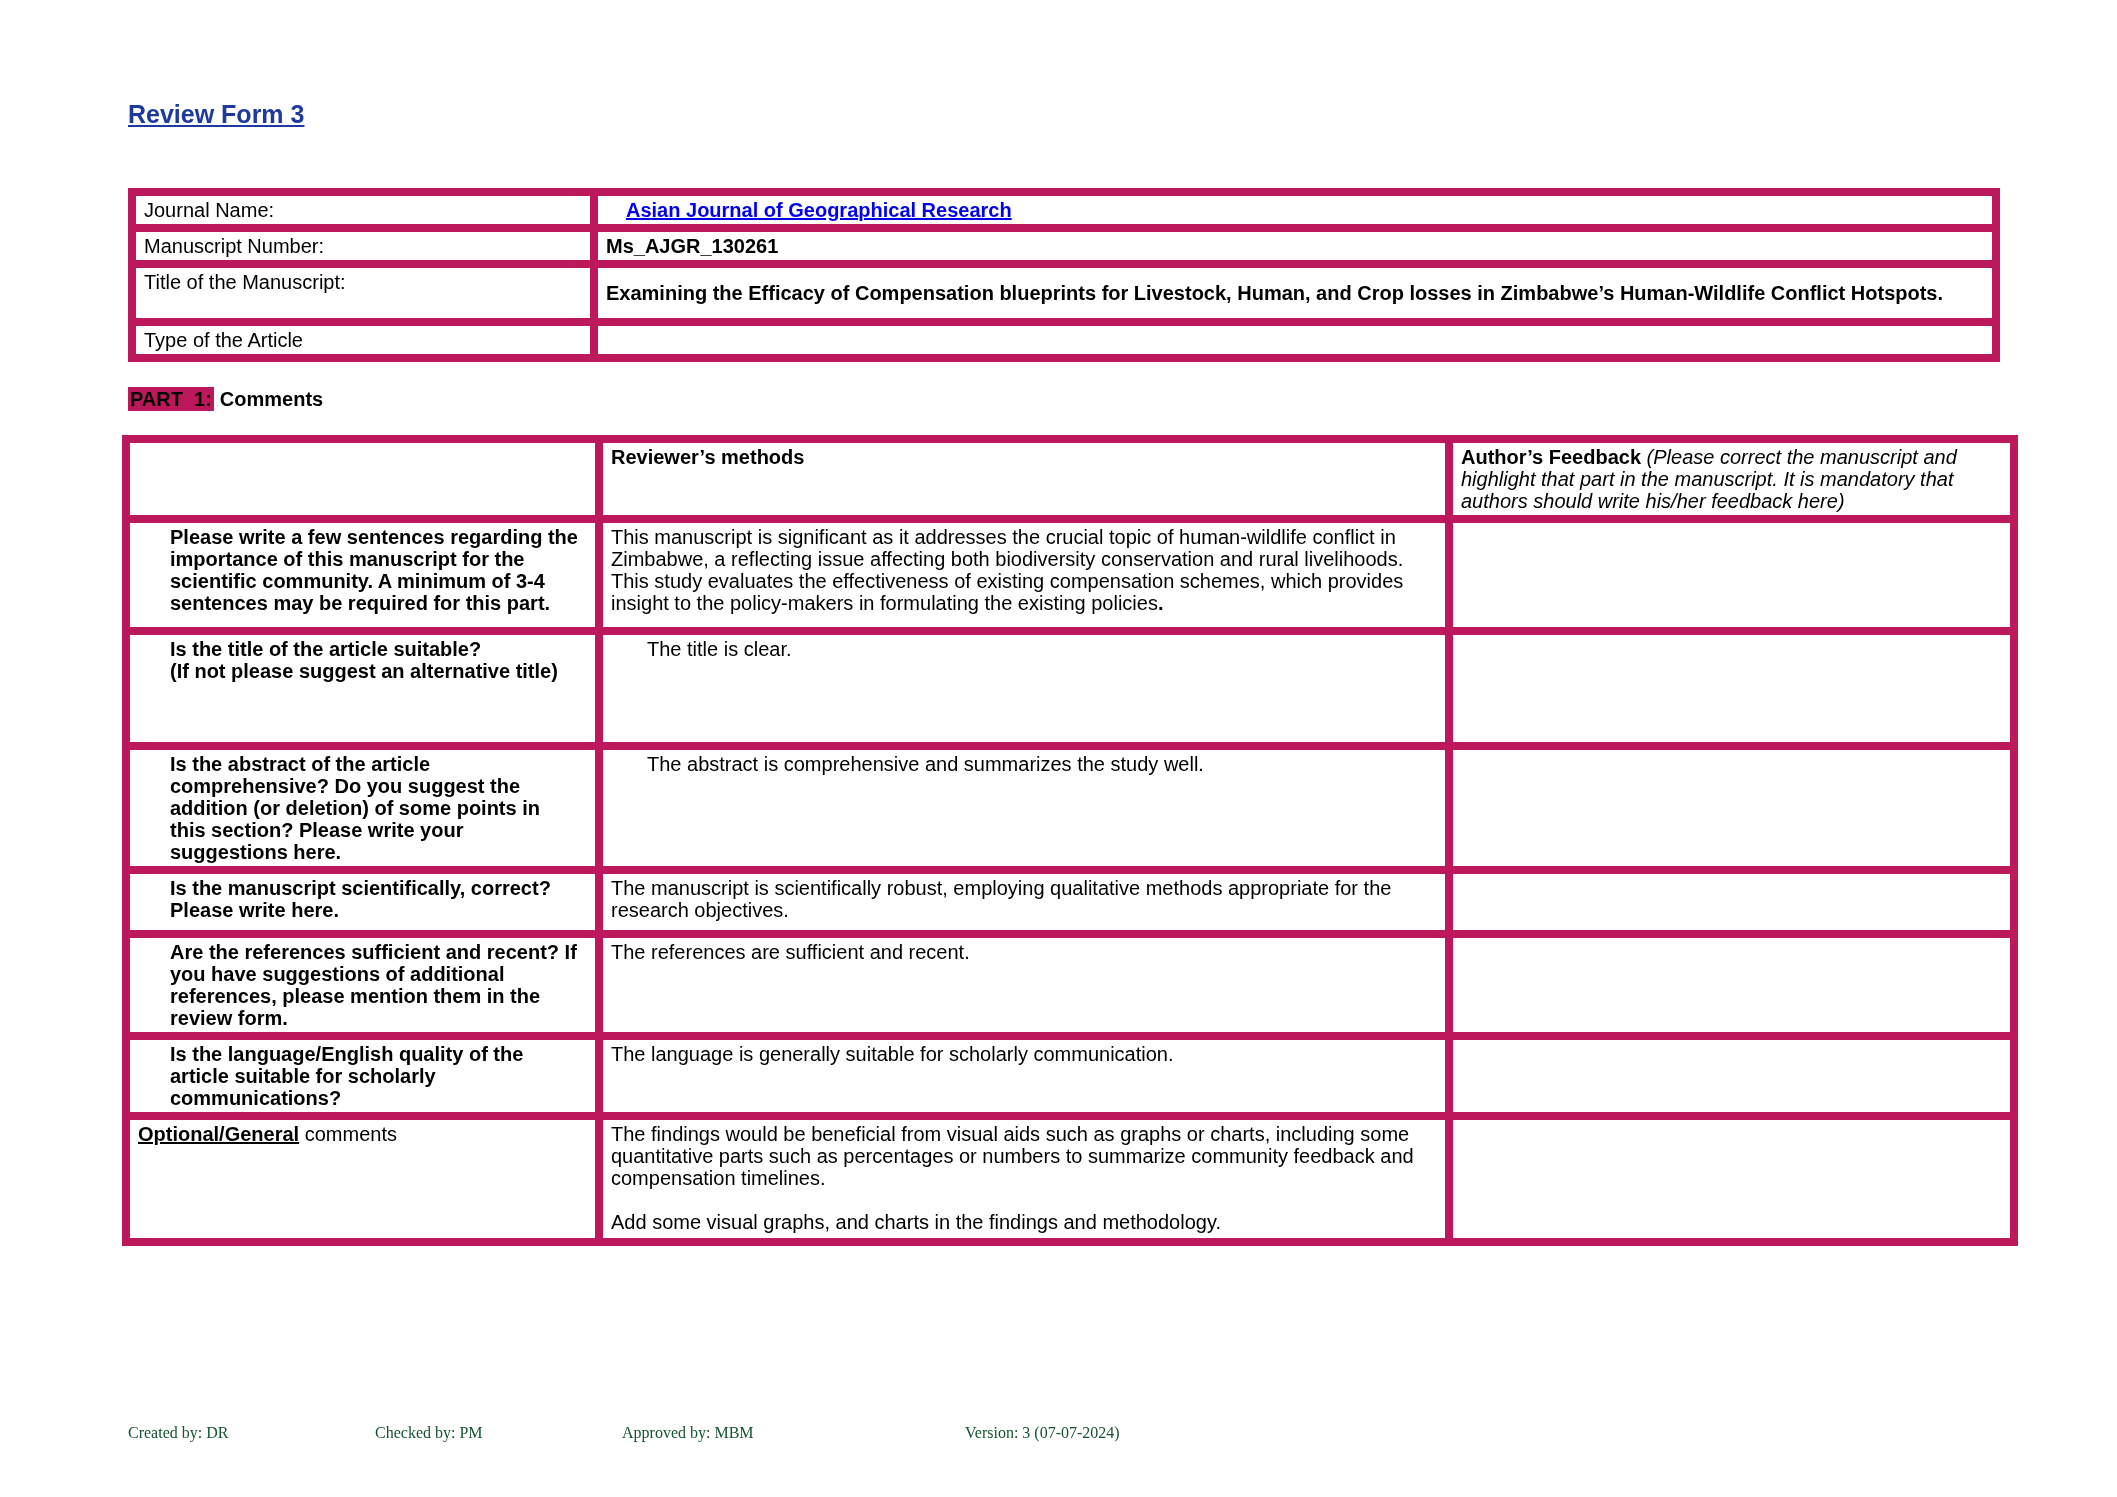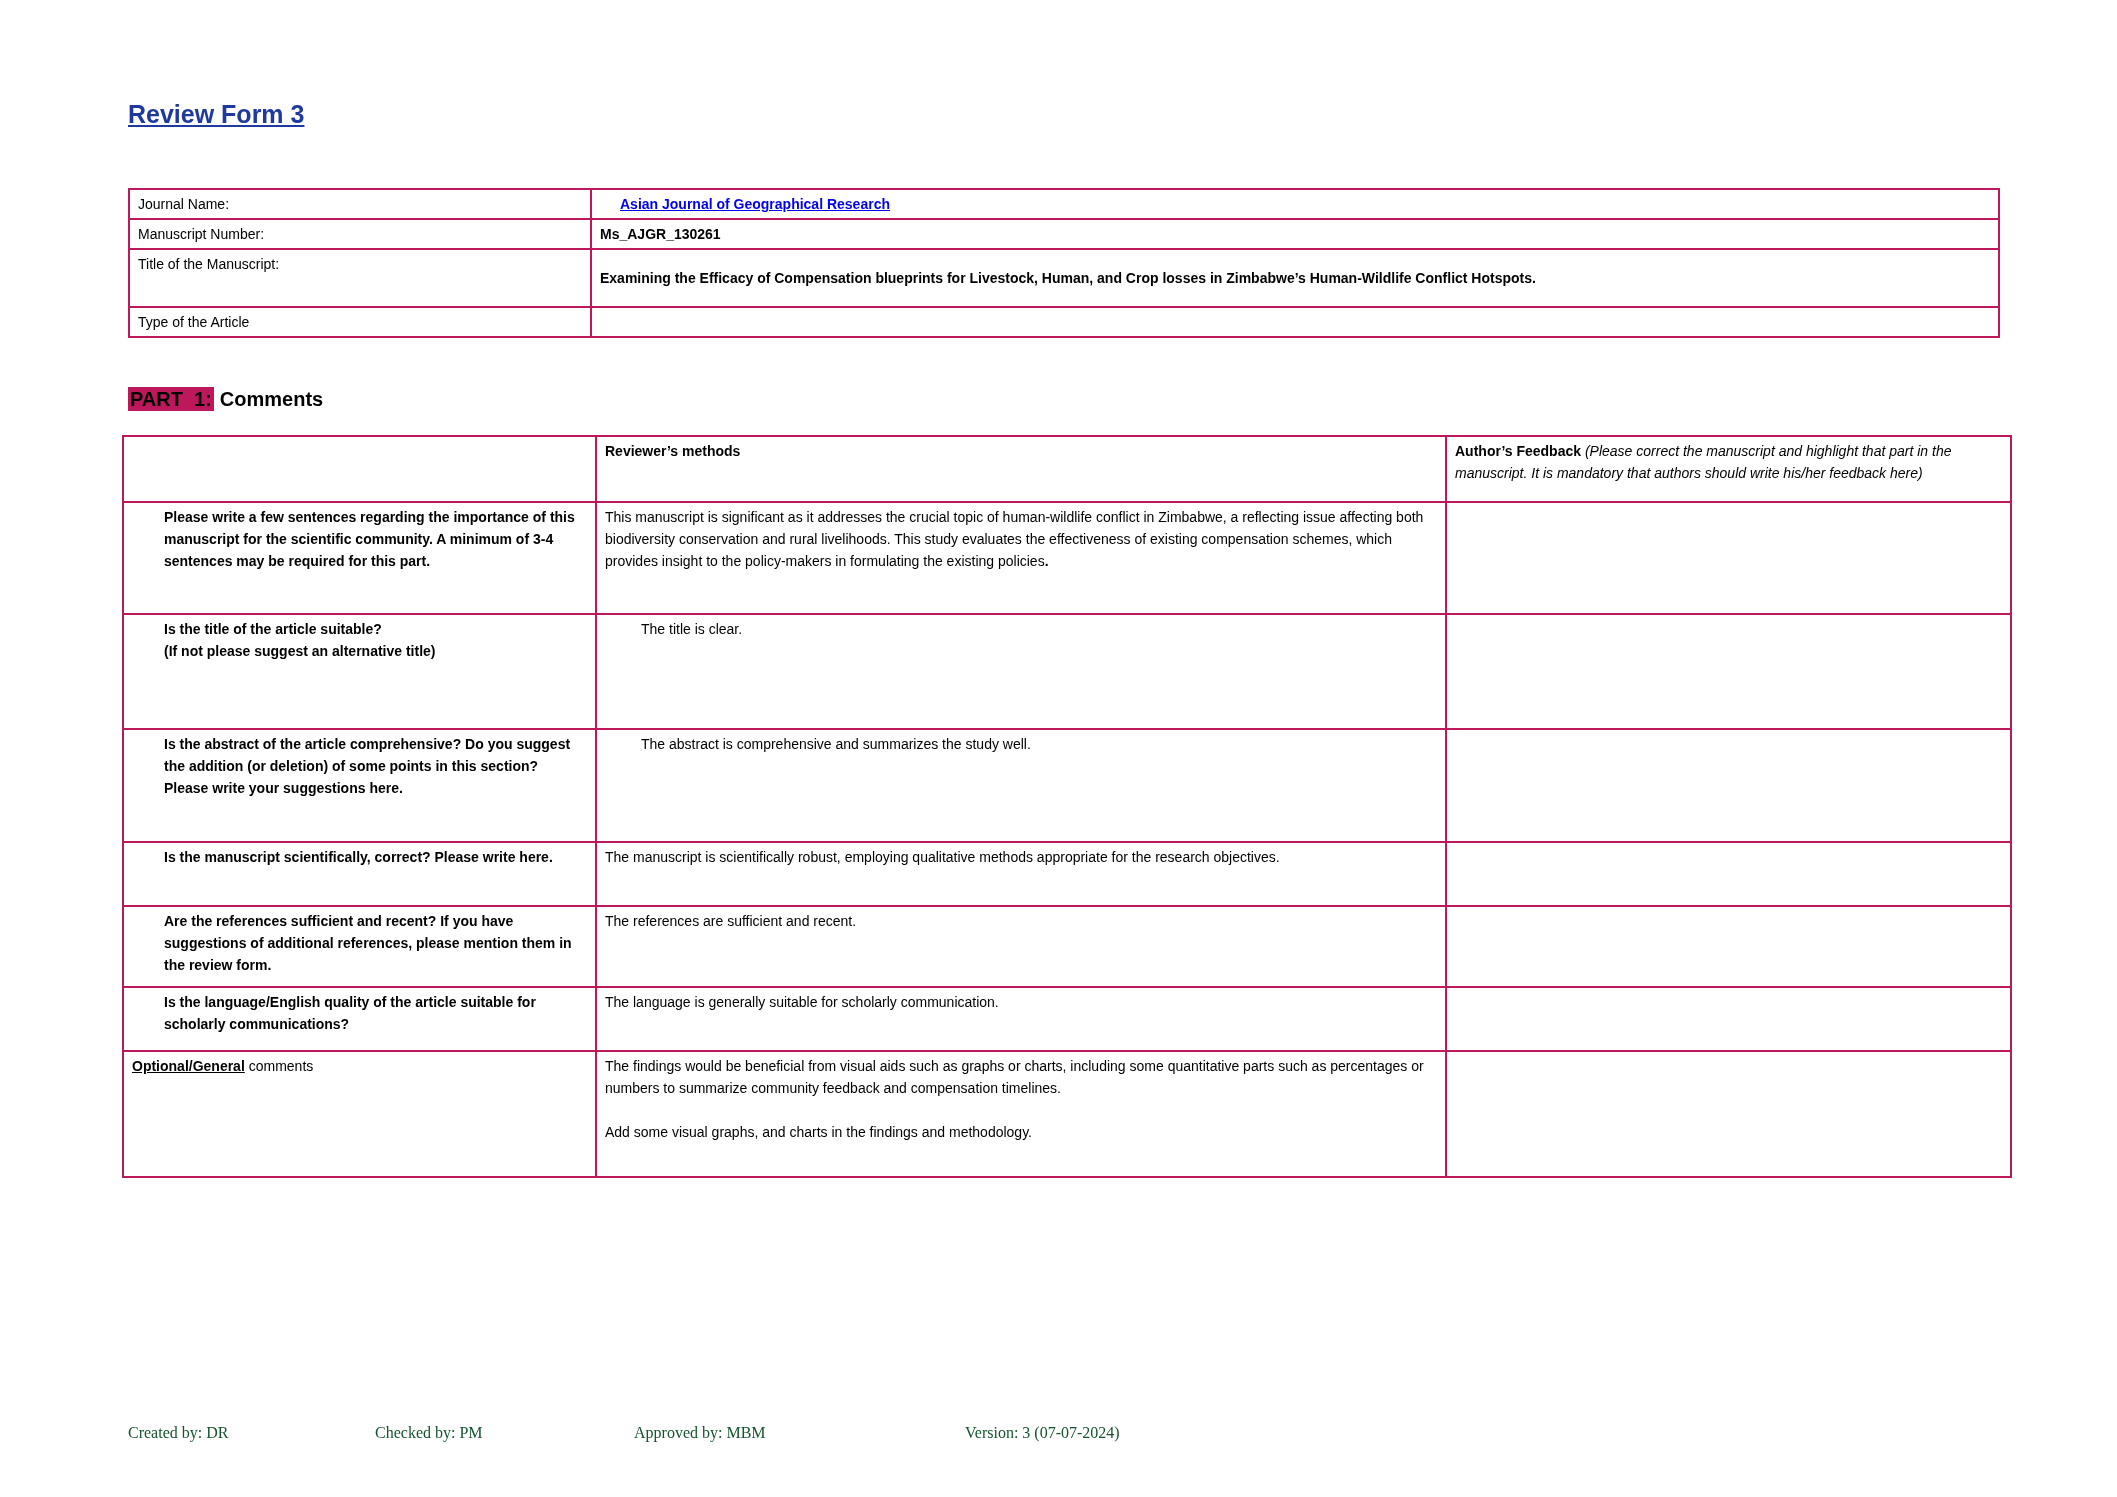--- a/index.html
+++ b/index.html
@@ -8,22 +8,22 @@
     width:2117px; height:1497px; position:relative;
     font-family:"Liberation Sans", sans-serif; color:#000;
   }
   .page-title {
     position:absolute; left:128px; top:100px;
     font-size:25px; font-weight:bold; color:#1f3a9e;
     text-decoration:underline;
   }
   table { border-collapse:collapse; table-layout:fixed; }
   td {
-    border:2px solid #be185d; vertical-align:top;
-    font-size:14px; line-height:22px; padding:3px 10px 3px 8px;
+    border:8px solid #be185d; vertical-align:top;
+    font-size:20px; line-height:22px; padding:3px 10px 3px 8px;
     word-wrap:break-word;
   }
   
   .info-table { position:absolute; left:128px; top:188px; width:1872px; }
   .info-table .label-col { width:462px; }
   .info-table td.val { font-weight:bold; }
   .info-table td.vmid { vertical-align:middle; }
   .journal-link { color:#0000ee; font-weight:bold; text-decoration:underline; cursor:pointer;margin-left:20px; }
   
   .part-heading { position:absolute; left:128px; top:388px; font-size:20px; font-weight:bold; }
@@ -44,21 +44,21 @@
   .c2 { margin-top:22px; }
   .qline { display:block; }
   
   .footer {
     position:absolute; top:1424px; left:0; width:2117px; height:24px;
     font-family:"Liberation Serif", serif; font-size:16px; color:#14532d;
   }
   .footer span { position:absolute; white-space:nowrap; }
   .footer .f1 { left:128px; }
   .footer .f2 { left:375px; }
-  .footer .f3 { left:622px;margin-left:12px; }
+  .footer .f3 { left:622px; }
   .footer .f4 { left:965px; }
 </style>
 </head>
 <body>
 
 <div class="page-title">Review Form 3</div>
 
 <table class="info-table">
   <tbody>
       <tr>

